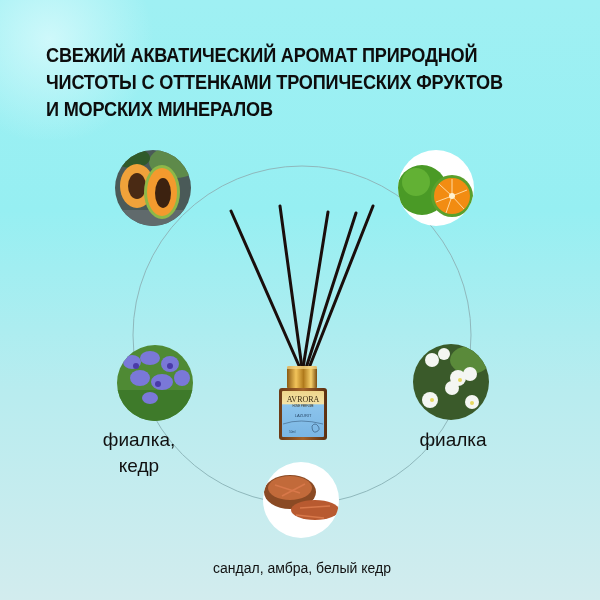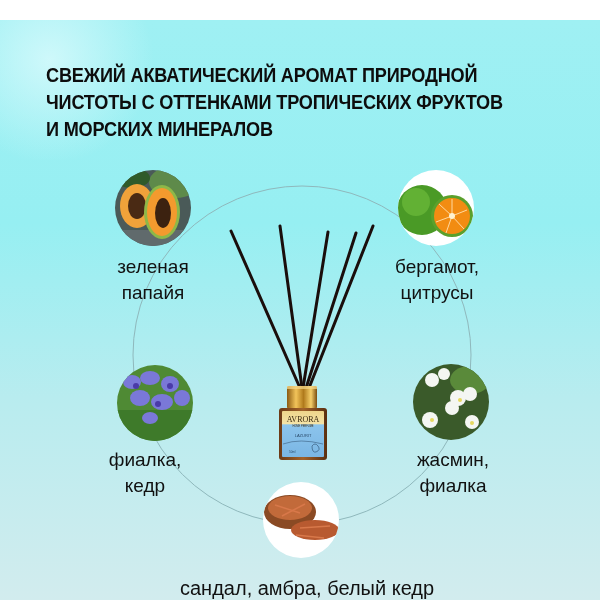--- a/index.html
+++ b/index.html
@@ -4,21 +4,20 @@
   <style>
     html, body { margin: 0; padding: 0; }
     body {
       width: 600px; height: 600px; overflow: hidden; position: relative;
       font-family: "Liberation Sans", "DejaVu Sans", sans-serif;
     }
     .canvas {
       position: absolute; inset: 0;
       background: linear-gradient(180deg, #9ff0f3 0%, #96eff2 35%, #b8ecef 65%, #d2ecee 100%);
       overflow: hidden;
-      margin-top: 20px;
     }
     .glow {
       position: absolute; left: -60px; top: -60px; width: 220px; height: 200px;
       background: radial-gradient(circle, rgba(215,250,252,0.85) 0%, rgba(215,250,252,0) 70%);
       pointer-events: none;
     }
     .title {
       position: absolute; left: 46px; top: 42px; width: 540px; margin: 0;
       font-family: "Liberation Sans", sans-serif;
       font-weight: 700; font-size: 19.5px; line-height: 27px;
@@ -180,36 +179,27 @@
       <ellipse cx="315" cy="510" rx="24" ry="10" fill="#b85a30"></ellipse>
       <g stroke="#d8784a" stroke-width="1.5">
         <line x1="275" y1="485" x2="300" y2="493"></line>
         <line x1="282" y1="496" x2="305" y2="484"></line>
         <line x1="300" y1="508" x2="330" y2="506"></line>
         <line x1="296" y1="515" x2="324" y2="518"></line>
       </g>
     </g>
   </svg>
 
-  <div class="note" style="left:103px; top:234px; width:100px;">
-    <span class="note-label">зеленая</span>
-    <span class="note-label">папайя</span>
-  </div>
-
-  <div class="note" style="left:384px; top:234px; width:106px;">
-    <span class="note-label">бергамот,</span>
-    <span class="note-label">цитрусы</span>
-  </div>
-
-  <div class="note" style="left:95px; top:427px; width:100px;">
+
+
+  <div class="note" style="left:89px; top:427px; width:100px;">
     <span class="note-label">фиалка,</span>
     <span class="note-label">кедр</span>
   </div>
 
   <div class="note" style="left:401px; top:427px; width:104px;">
-    <span class="note-label">жасмин,</span>
     <span class="note-label">фиалка</span>
   </div>
 
-  <div class="note" style="left:180px; top:555px; width:244px; font-size:20px;">
+  <div class="note" style="left:180px; top:555px; width:244px; font-size:14px;">
     <span class="note-label">сандал, амбра, белый кедр</span>
   </div>
 </div>
 
 </body></html>

